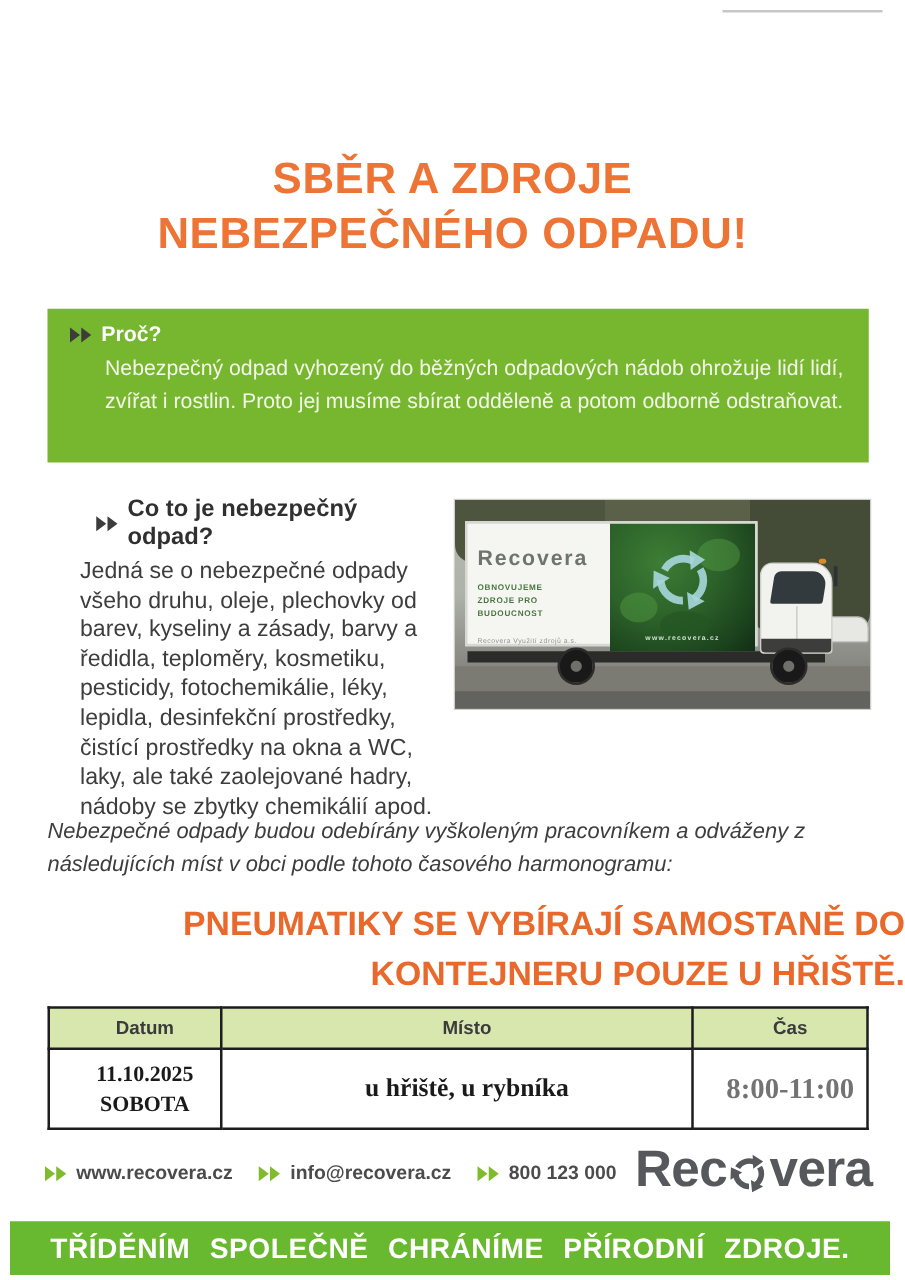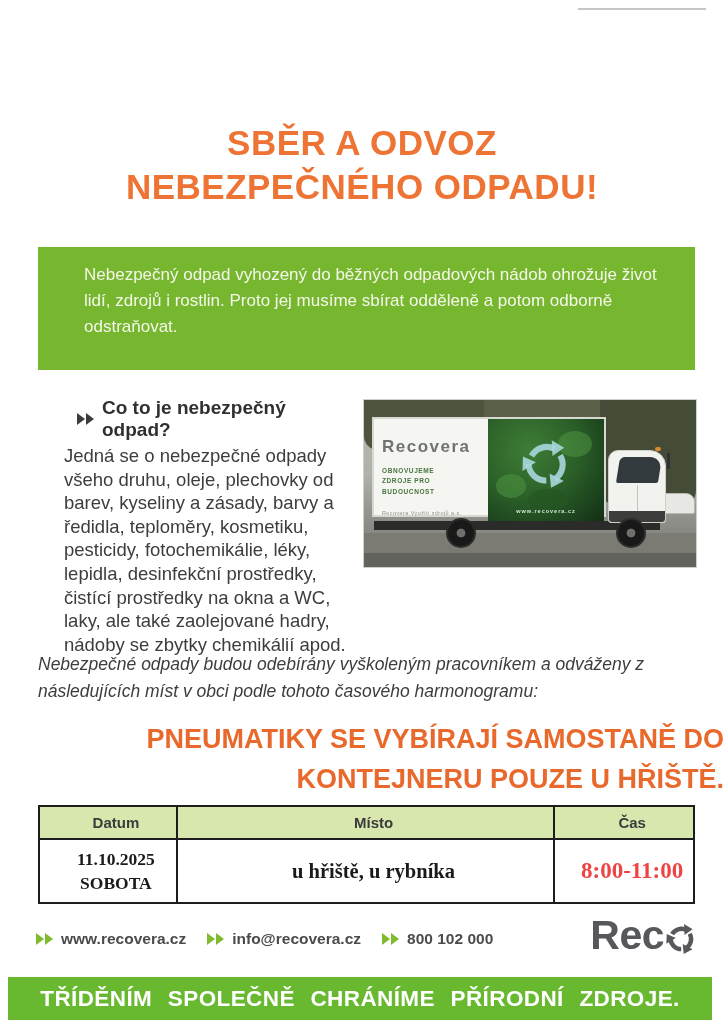--- a/index.html
+++ b/index.html
@@ -93,46 +93,53 @@
   
   .sched { position:absolute; left:38px; top:805px; width:657px; border-collapse:collapse; }
   .sched th, .sched td { border:2px solid #1d1d1d;padding-left:16px; }
   .sched th { background:#D8E7AD; color:#3b3b3b; font-size:15px; font-weight:700;
               height:33px; font-family:"Liberation Sans", sans-serif; }
   .sched td { height:64px; text-align:center; vertical-align:middle;
               font-family:"Liberation Serif", serif; font-weight:700; background:#ffffff; }
   .col-datum { width:138px; } .col-misto { width:379px; } .col-cas { width:140px; }
   .td-datum { font-size:17.5px; color:#1a1a1a; line-height:24px; }
   .td-misto { font-size:20.5px; color:#1a1a1a; }
-  .td-cas   { font-size:23px; color:#ef4444; }
+  .td-cas   { font-size:23px; color:#737373; }
 
   
   .contacts { position:absolute; left:36px; top:930px; display:flex; align-items:center; gap:21px; }
   .contact { display:flex; align-items:center; font-size:15.5px; font-weight:700; color:#4b4b4b; }
   .logo { position:absolute; right:26px; top:912px; display:flex; align-items:center;
           font-size:41px; font-weight:700; color:#57585c; letter-spacing:-0.5px; }
   .logo svg { margin:6px 1px 0 1px; }
 
   
   .banner { position:absolute; left:8px; top:977px; width:704px; height:43px;
             background:#68B92F; color:#ffffff; font-weight:700; font-size:22.5px;
             text-align:center; line-height:43px; letter-spacing:0.4px; word-spacing:9px; }
 </style>
 </head>
 <body>
 
 <div class="scan-line"></div>
 
 <div class="title">
-  <div>SBĚR A ODVOZ</div>
+  <div>SBĚR A ZDROJE</div>
   <div>NEBEZPEČNÉHO ODPADU!</div>
 </div>
 
 <div class="why-box">
-  <p class="why-body">Nebezpečný odpad vyhozený do běžných odpadových nádob ohrožuje život lidí, zdrojů i rostlin. Proto jej musíme sbírat odděleně a potom odborně odstraňovat.</p>
+  <div class="why-head">
+    <span class="chev small">
+        <i></i>
+        <i></i>
+      </span>
+    <span class="why-title">Proč?</span>
+  </div>
+  <p class="why-body">Nebezpečný odpad vyhozený do běžných odpadových nádob ohrožuje lidí lidí, zvířat i rostlin. Proto jej musíme sbírat odděleně a potom odborně odstraňovat.</p>
 </div>
 
 <div class="what">
   <div class="what-head">
     <span class="chev small">
         <i></i>
         <i></i>
       </span>
     <span class="what-title">Co to je nebezpečný odpad?</span>
   </div>
@@ -228,33 +235,34 @@
         <i></i>
         <i></i>
       </span>
     <span>info@recovera.cz</span>
   </div>
   <div class="contact">
     <span class="chev small green">
         <i></i>
         <i></i>
       </span>
-    <span>800 102 000</span>
+    <span>800 123 000</span>
   </div>
 </div>
 
 <div class="logo">
   <span>Rec</span>
   <svg width="32" height="32" viewBox="0 0 36 36">
     <g fill="none" stroke="#57585c" stroke-width="5" stroke-linecap="butt">
       <path d="M 8 12.5 A 12 12 0 0 1 23.5 7.7"></path>
       <path d="M 8 12.5 A 12 12 0 0 1 23.5 7.7" transform="rotate(120 18 18)"></path>
       <path d="M 8 12.5 A 12 12 0 0 1 23.5 7.7" transform="rotate(240 18 18)"></path>
     </g>
     <g fill="#57585c">
       <polygon points="21.5,1 31,7 22,13.5"></polygon>
       <polygon points="21.5,1 31,7 22,13.5" transform="rotate(120 18 18)"></polygon>
       <polygon points="21.5,1 31,7 22,13.5" transform="rotate(240 18 18)"></polygon>
     </g>
   </svg>
+  <span>vera</span>
 </div>
 
 <div class="banner">TŘÍDĚNÍM SPOLEČNĚ CHRÁNÍME PŘÍRODNÍ ZDROJE. DĚKUJEME.</div>
 
 </body></html>

